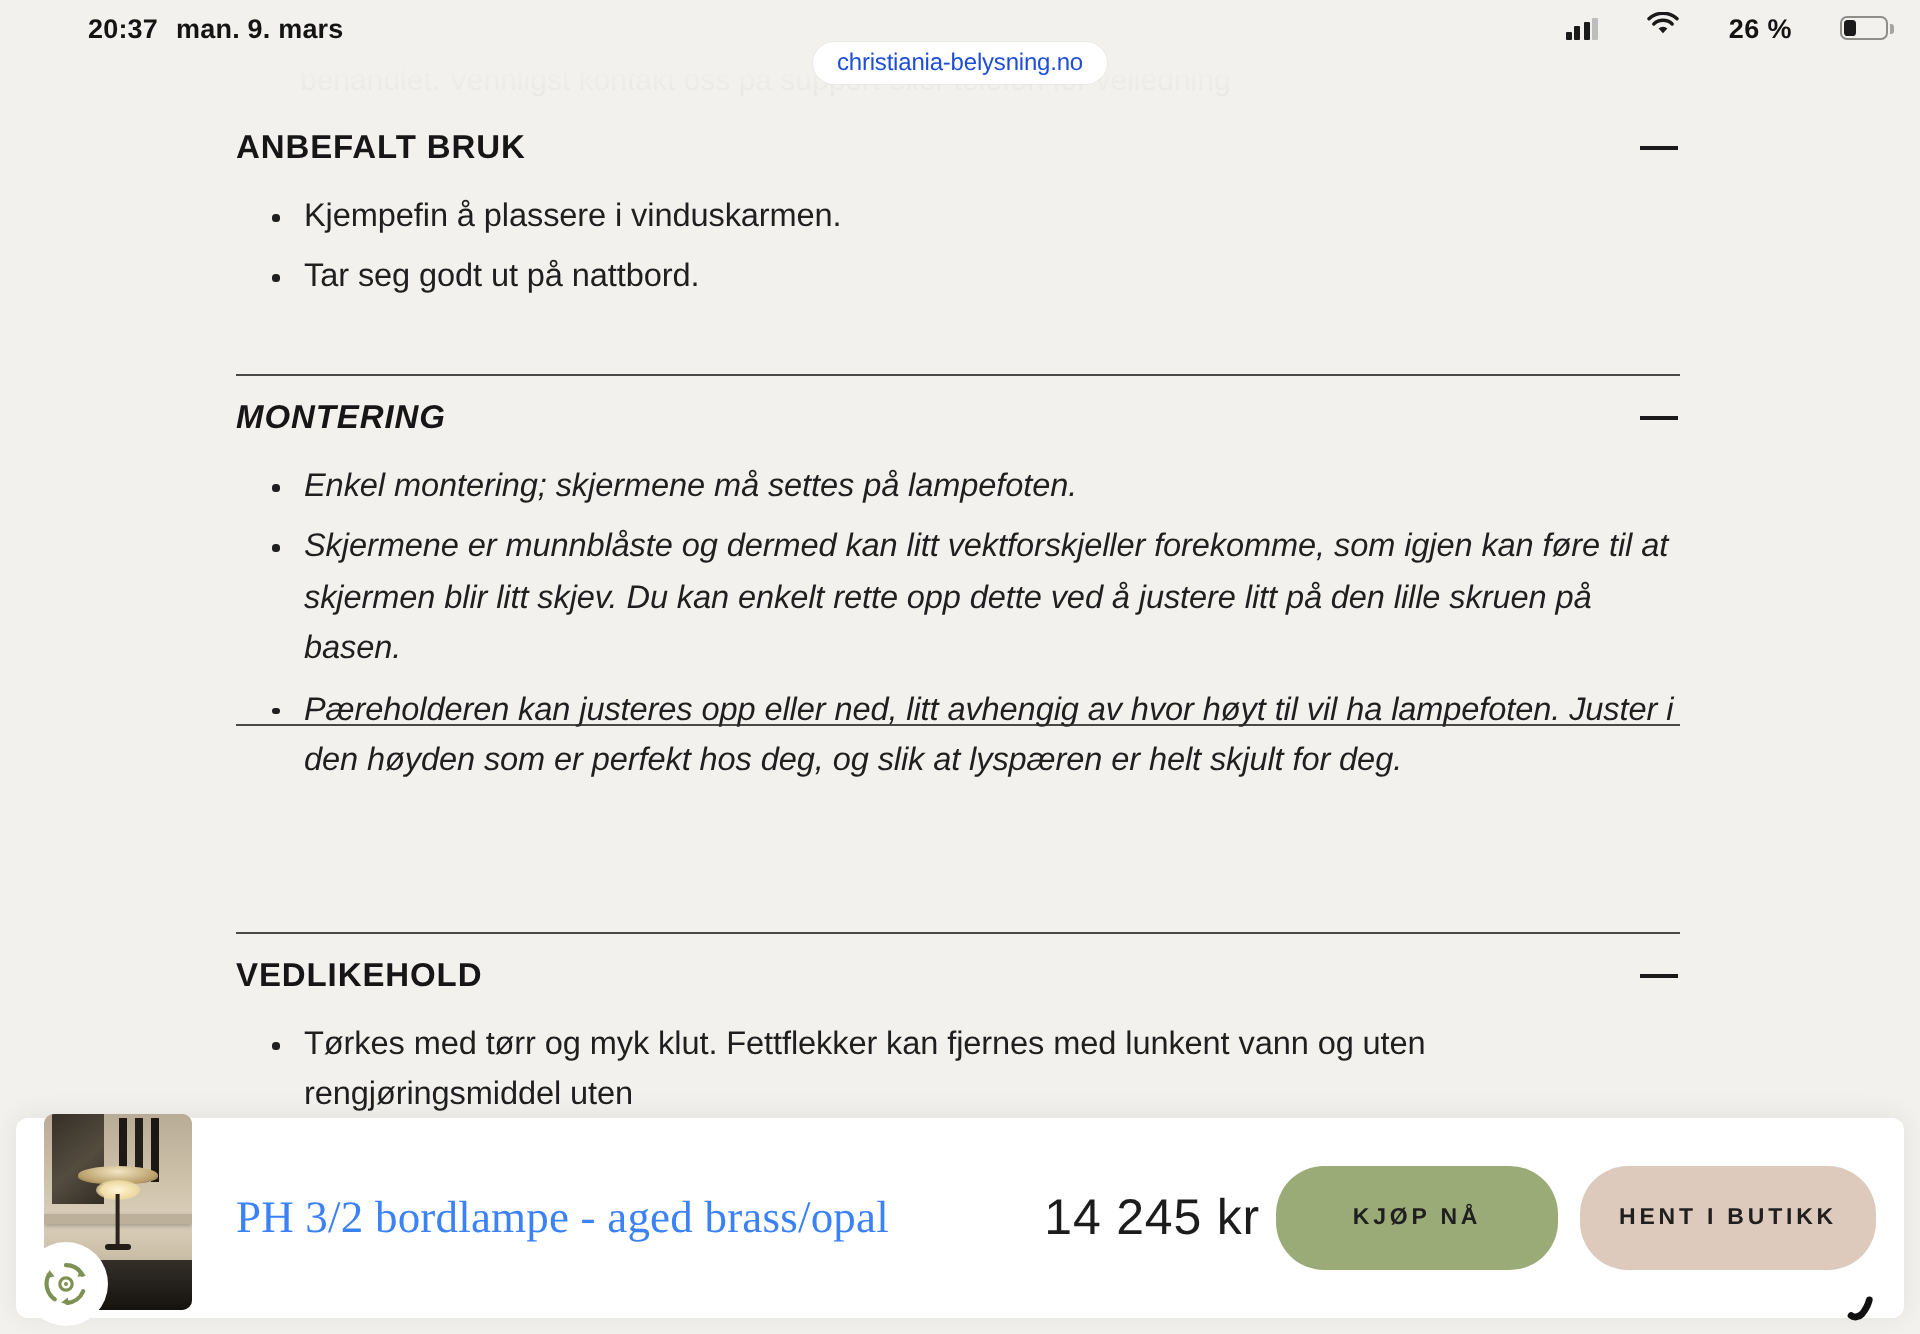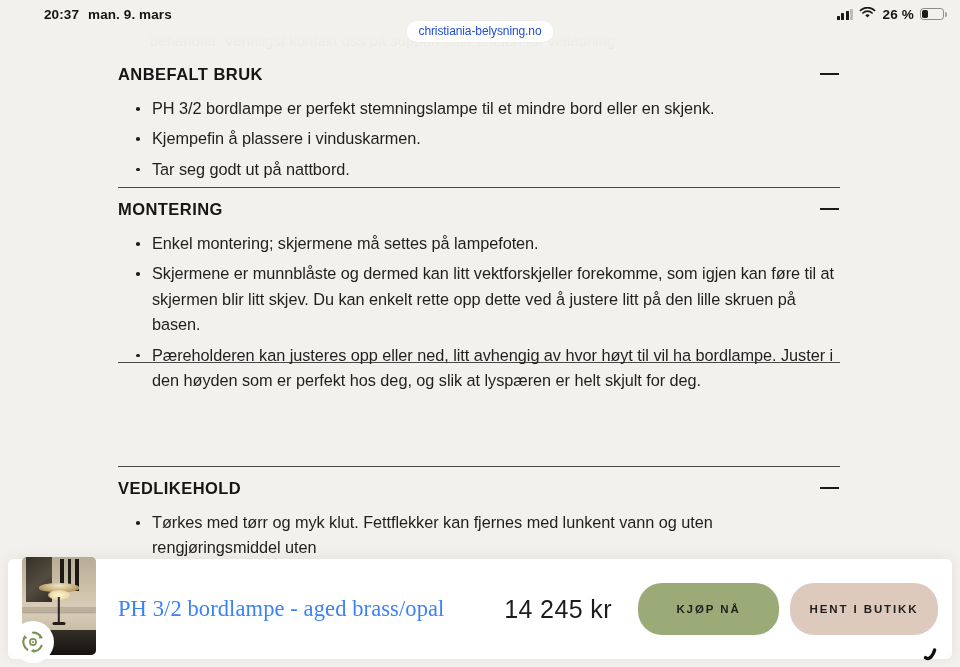--- a/index.html
+++ b/index.html
@@ -35,21 +35,21 @@
     gap: 9px;
     font-size: 13.5px;
     font-weight: bold;
     letter-spacing: 0.1px;
     color: #141414;
     margin-left: 30px;
   }
   .status-right {
     display: flex;
     align-items: center;
-    gap: 6px;
+    gap: 24px;
   }
   .signal-icon {
     display: flex;
     align-items: flex-end;
     gap: 1.5px;
     height: 11px;
   }
   .signal-icon i {
     display: block;
     width: 3px;
@@ -195,21 +195,21 @@
 
   .divider {
     width: 722px;
     height: 1px;
     background: #2b2b2b;
     opacity: 0.85;
   }
 
   .sec-anbefalt  { position: absolute; top: 52px;  left: 118px; }
   .div-1         { position: absolute; top: 187px; left: 118px; }
-  .sec-montering { position: absolute; top: 187px; left: 118px; }
+  .sec-montering { position: absolute; top: 187px; left: 118px; font-style: italic; }
   .div-2         { position: absolute; top: 362px; left: 118px; }
   .sec-tilbehor  { position: absolute; top: 362px; left: 118px; }
   .div-3         { position: absolute; top: 466px; left: 118px; }
   .sec-vedlike   { position: absolute; top: 466px; left: 118px; }
 
   
   .bottom-bar {
     position: absolute;
     left: 8px;
     right: 8px;
@@ -322,21 +322,21 @@
     white-space: nowrap;
   }
 
   .bar-spacer { flex: 1 1 auto; }
 
   .price {
     font-size: 25px;
     color: #1c1c1c;
     letter-spacing: 0.4px;
     white-space: nowrap;
-    margin-right: 26px;
+    margin-right: 8px;
   }
 
   .cta {
     border: none;
     cursor: pointer;
     height: 52px;
     border-radius: 24px;
     font-family: "Liberation Sans", sans-serif;
     font-size: 11.5px;
     font-weight: bold;
@@ -362,37 +362,36 @@
 <body>
 
 <div class="page">
 
   <div class="accordion-section sec-anbefalt">
     <div class="section-head">
       <div class="section-title">ANBEFALT BRUK</div>
       <div class="minus-icon"></div>
     </div>
     <ul class="bullets">
-      <li>PH 3/2 bordlampe er perfekt stemningslampe til et mindre bord eller en skjenk.</li>
       <li>Kjempefin å plassere i vinduskarmen.</li>
       <li>Tar seg godt ut på nattbord.</li>
     </ul>
   </div>
 
   <div class="divider div-1"></div>
 
   <div class="accordion-section sec-montering">
     <div class="section-head">
       <div class="section-title">MONTERING</div>
       <div class="minus-icon"></div>
     </div>
     <ul class="bullets">
       <li>Enkel montering; skjermene må settes på lampefoten.</li>
       <li>Skjermene er munnblåste og dermed kan litt vektforskjeller forekomme, som igjen kan føre til at skjermen blir litt skjev. Du kan enkelt rette opp dette ved å justere litt på den lille skruen på basen.</li>
-      <li>Pæreholderen kan justeres opp eller ned, litt avhengig av hvor høyt til vil ha bordlampe. Juster i den høyden som er perfekt hos deg, og slik at lyspæren er helt skjult for deg.</li>
+      <li>Pæreholderen kan justeres opp eller ned, litt avhengig av hvor høyt til vil ha lampefoten. Juster i den høyden som er perfekt hos deg, og slik at lyspæren er helt skjult for deg.</li>
     </ul>
   </div>
 
   <div class="divider div-2"></div>
 
 
   <div class="divider div-3"></div>
 
   <div class="accordion-section sec-vedlike">
     <div class="section-head">

